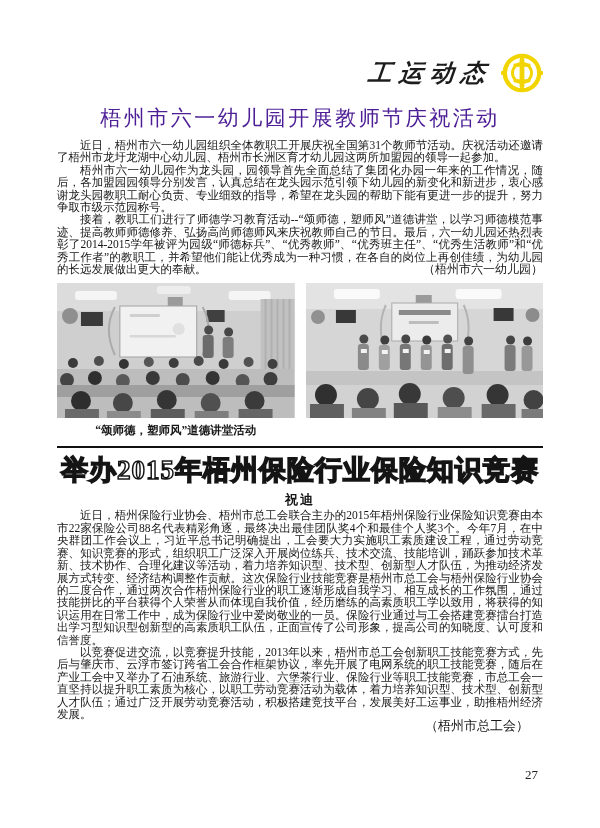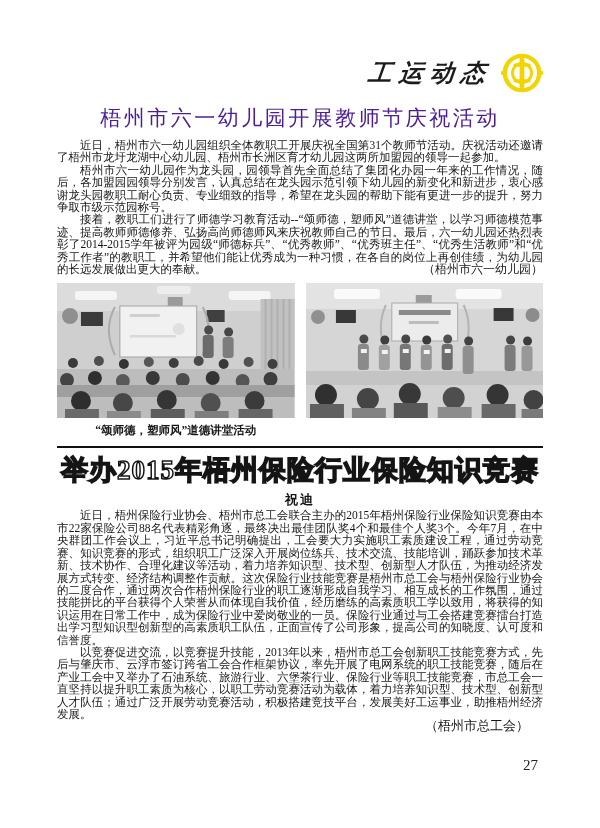--- a/index.html
+++ b/index.html
@@ -91,22 +91,22 @@
     margin-top:3px;
     text-align:center;
     font-size:13px; font-weight:bold; color:#161616;
     letter-spacing:2px;
     font-family:Liberation Mono, monospace;
   }
   .a2-body { }
 
   .page-number {
     position:absolute;
-    right:62px; bottom:54px;
-    font-size:15px; color:#222;
+    right:62px; bottom:45px;
+    font-size:13px; color:#222;
     font-family:"Liberation Serif","DejaVu Serif",serif;
   }
 </style>
 </head>
 <body>
 
 <div class="page">
   <div class="content">
 
     <div class="masthead">

